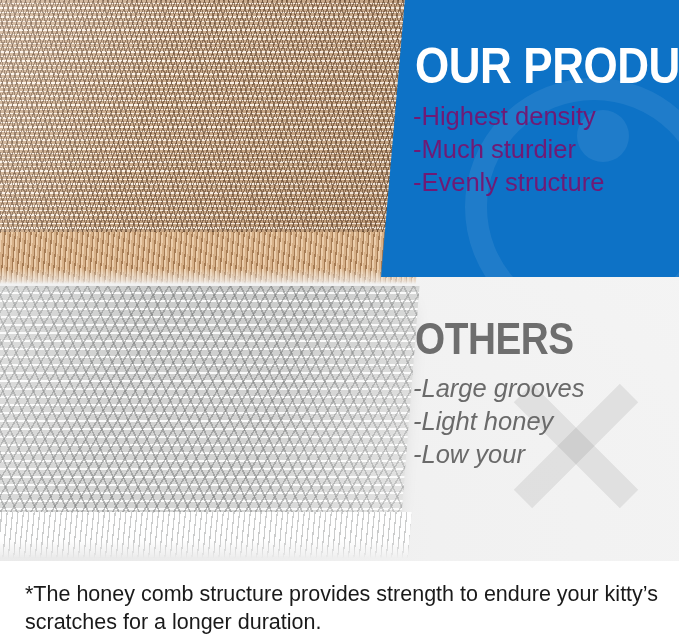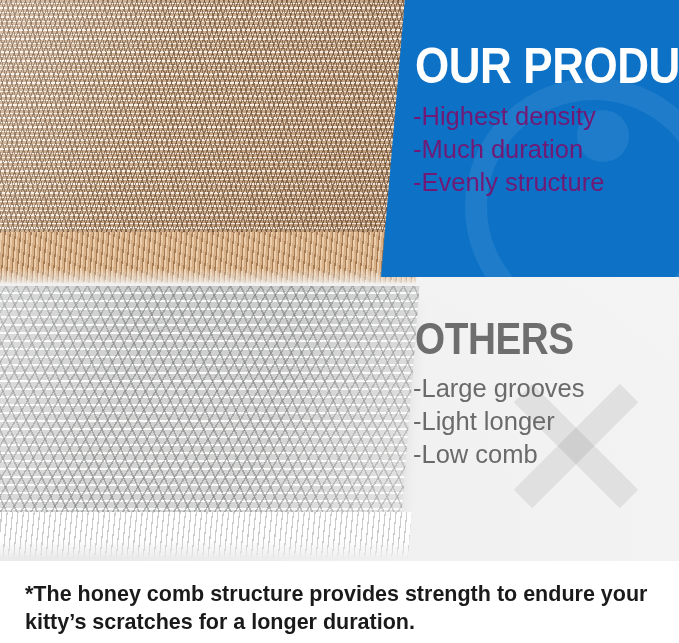--- a/index.html
+++ b/index.html
@@ -177,34 +177,35 @@
     left:413px;top:100px;
     font-size:25.5px;
     color:#701a75;
     font-weight:400;
   }
   .bul-grey{
     left:413px;top:372px;
     font-size:25.5px;
     color:#6a6a6a;
     font-weight:400;
+    font-style:italic;
   }
 
   
   .caption{
     position:absolute;left:0;top:561px;width:679px;height:82px;
     background:#ffffff;
   }
   .caption p{
     margin:0;
     position:absolute;left:25px;top:20px;width:640px;
     font-size:21.5px;
     line-height:1.30;
     color:#1a1a1a;
-    font-weight:700;
+    font-weight:400;
   }
 </style>
 </head>
 <body>
 
 <div class="shot">
 
   <div class="photo">
 
     <div class="bg-lower"></div>
@@ -224,30 +225,30 @@
       <div class="wm-x">
         <i></i>
           <i></i>
       </div>
     </div>
 
     <div class="txt head head-blue">OUR PRODUCT</div>
 
     <div class="txt bullets bul-blue">
       <div>-Highest density</div>
-      <div>-Much duration</div>
+      <div>-Much sturdier</div>
       <div>-Evenly structure</div>
     </div>
 
     <div class="txt head head-grey">OTHERS</div>
 
     <div class="txt bullets bul-grey">
       <div>-Large grooves</div>
-      <div>-Light longer</div>
-      <div>-Low comb</div>
+      <div>-Light honey</div>
+      <div>-Low your</div>
     </div>
 
   </div>
 
   <div class="caption">
     <p>*The honey comb structure provides strength to endure your kitty’s scratches for a longer duration.</p>
   </div>
 
 </div>
 

